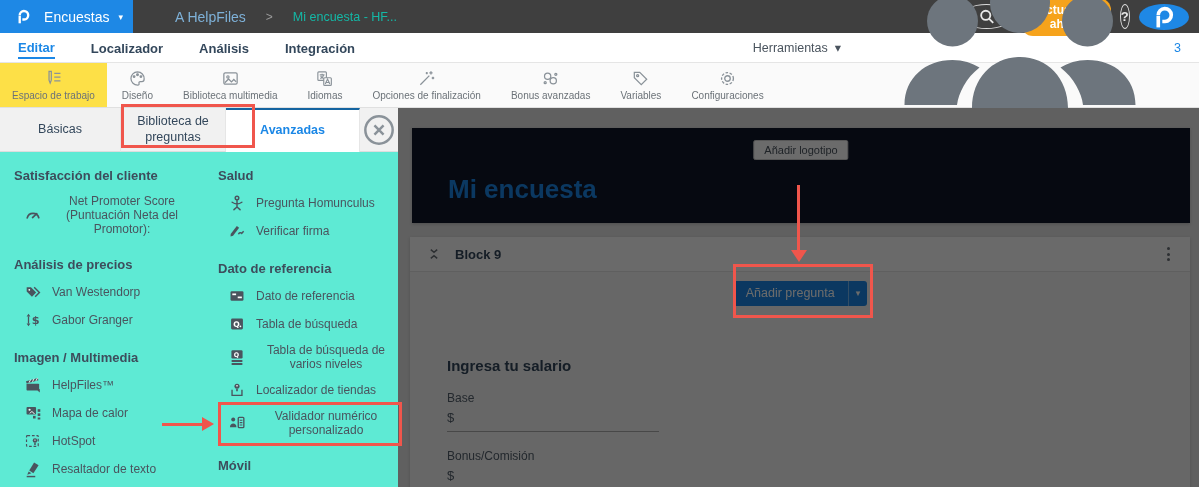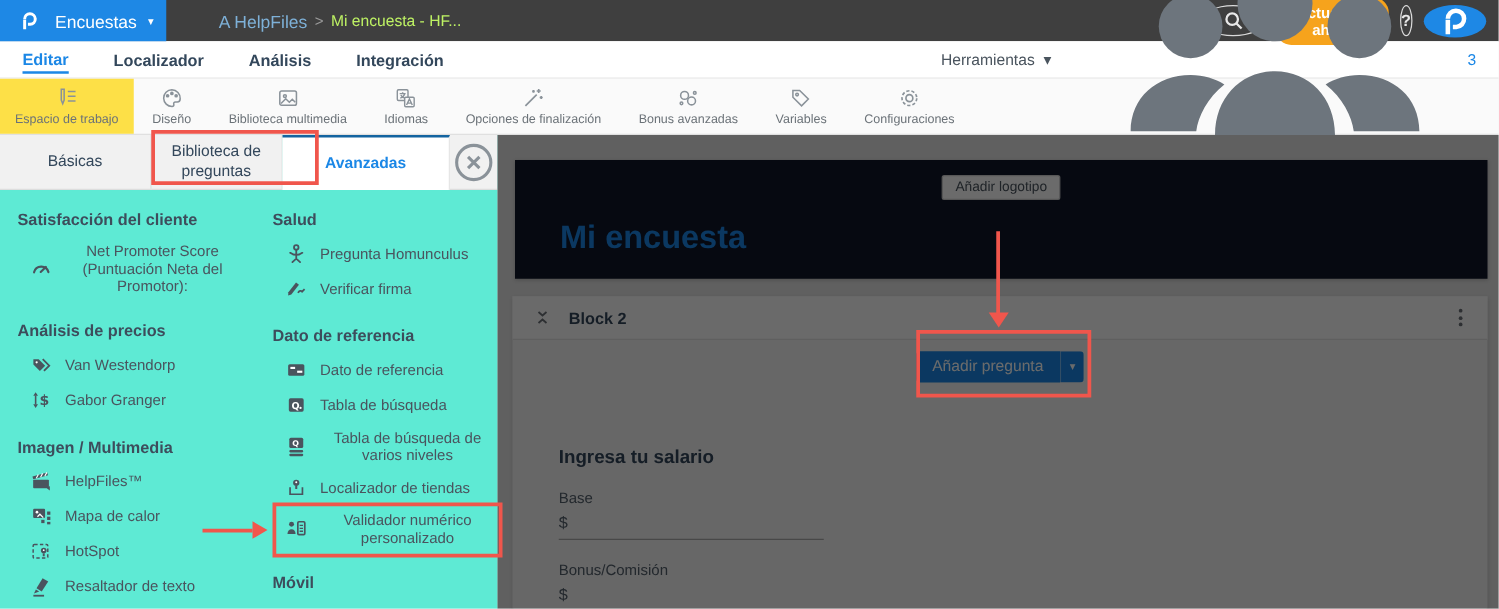--- a/index.html
+++ b/index.html
@@ -6,24 +6,24 @@
   html,body { width:1199px; height:487px; overflow:hidden;
     font-family:"Liberation Sans", sans-serif; background:#fff; }
   .app { position:relative; width:1199px; height:487px; }
 
   
   .topbar { height:33px; background:#3F3F3F; display:flex; align-items:stretch; }
   .brand { width:133px; background:#1E88E5; color:#fff; display:flex; align-items:center;
     gap:7px; padding:0 10px; font-size:14px; cursor:pointer; }
   .brand .logo-p { width:17px; height:17px; display:inline-flex; }
   .brand .caret { font-size:9px; margin-left:2px; }
-  .breadcrumb { display:flex; align-items:center; gap:6px; padding-left:42px; }
+  .breadcrumb { display:flex; align-items:center; gap:20px; padding-left:42px; }
   .crumb-account { color:#7EB1D8; font-size:14px; cursor:pointer; }
   .crumb-sep { color:#9a9a9a; font-size:12px; }
-  .crumb-current { color:#bef264; font-size:12.5px; }
+  .crumb-current { color:#14b8a6; font-size:12.5px; }
   .topbar-right { margin-left:auto; display:flex; align-items:center; gap:9px; padding-right:10px; }
   .circle-btn { width:25px; height:25px; border:1.5px solid #DADADA; border-radius:50%;
     color:#E8E8E8; display:flex; align-items:center; justify-content:center; cursor:pointer;
     font-size:13px; font-weight:bold; }
   .circle-btn svg { width:15px; height:15px; }
   .update-btn { background:#F6A31C; color:#fff; border:none; border-radius:12px;
     font-size:12px; font-weight:bold; padding:5px 16px; cursor:pointer;
     font-family:"Liberation Sans", sans-serif; }
   .brand-circle { width:26px; height:26px; background:#1E88E5; border-radius:50%;
     display:flex; align-items:center; justify-content:center; cursor:pointer; }
@@ -451,21 +451,21 @@
     <main class="stage">
       <section class="survey-card">
         <button class="add-logo-btn">Añadir logotipo</button>
         <div class="survey-title">Mi encuesta</div>
       </section>
       <section class="block">
         <div class="block-header">
           <svg class="collapse" viewBox="0 0 20 20" fill="none" stroke="currentColor" stroke-width="1.8">
             <path d="M6 4.5l4 3.5 4-3.5M6 15.5l4-3.5 4 3.5"></path>
             </svg>
-          <span class="block-title">Block 2</span>
+          <span class="block-title">Block 9</span>
           <span class="kebab">
             <i></i>
               <i></i>
               <i></i>
             </span>
         </div>
         <div class="block-body">
           <div class="addq-row">
             <div class="addq">
               <span class="addq-main">Añadir pregunta</span>

